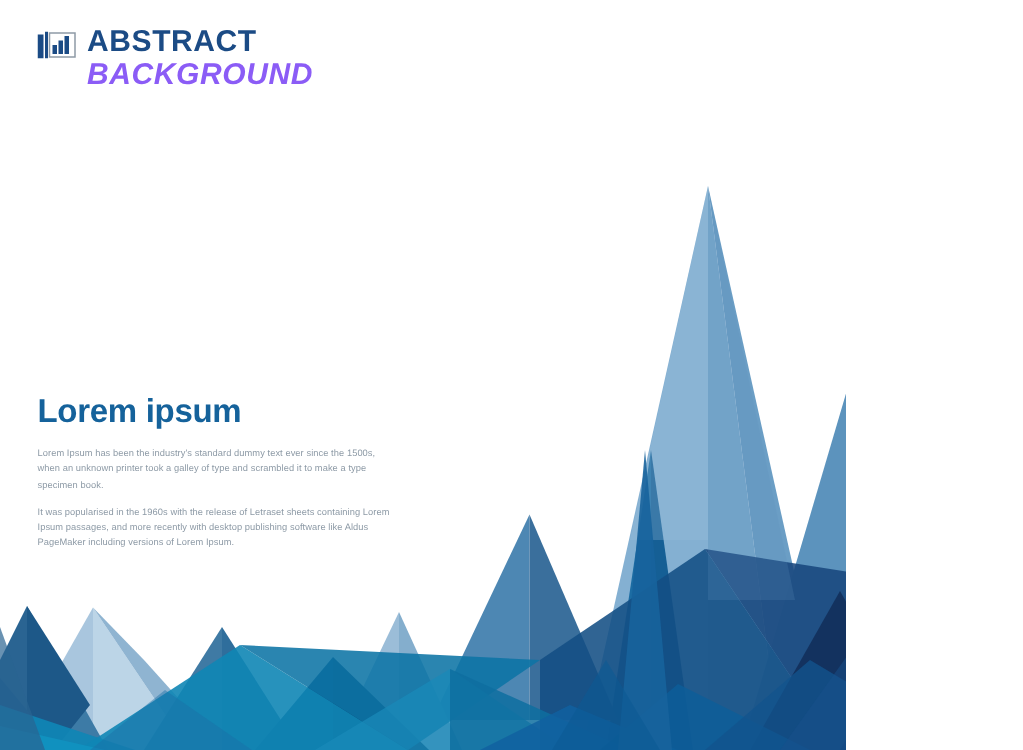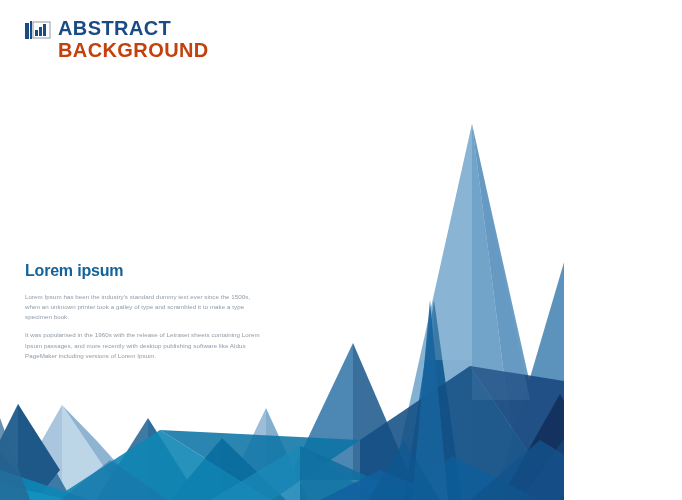--- a/index.html
+++ b/index.html
@@ -44,34 +44,35 @@
     font-size: 20px;
     font-weight: bold;
     letter-spacing: 0.4px;
     color: #1b4b85;
     display: block;
   }
   .brand-sub {
     font-size: 20px;
     font-weight: bold;
     letter-spacing: 0.4px;
-    color: #c2410c;
+    color: #8b5cf6;
     display: block;
     margin-top: 2px;
+    font-style: italic;
   }
 
   
   .copy {
     position: absolute;
     left: 25px;
     top: 262px;
     width: 240px;
   }
   .copy-heading {
-    font-size: 16px;
+    font-size: 22px;
     font-weight: bold;
     color: #15629b;
     letter-spacing: -0.2px;
     margin: 0 0 12px 0;
     line-height: 1.1;
   }
   .copy-para {
     font-size: 6.2px;
     line-height: 1.65;
     color: #8d9aa6;

